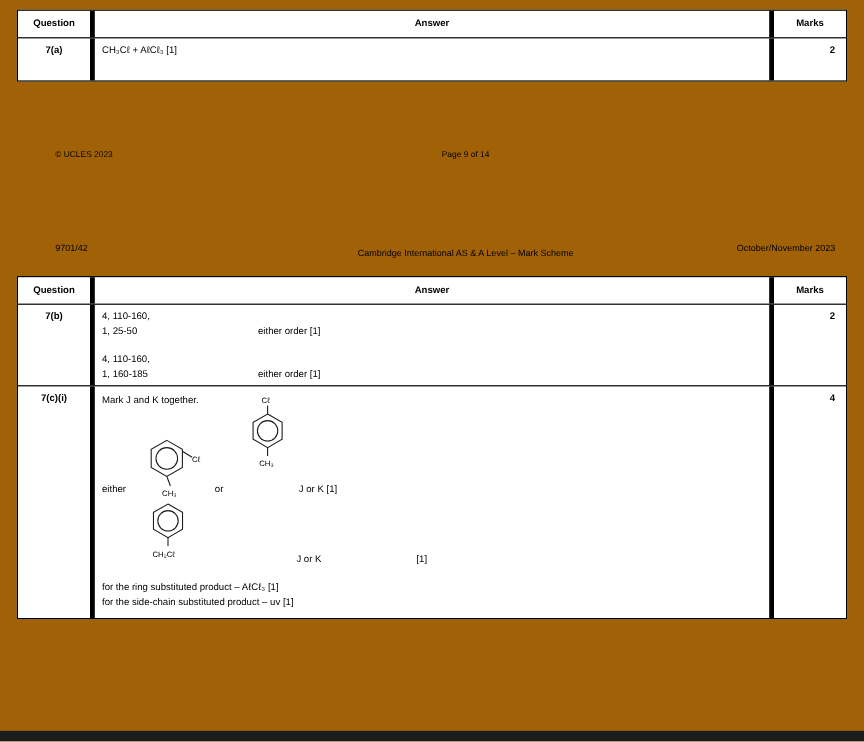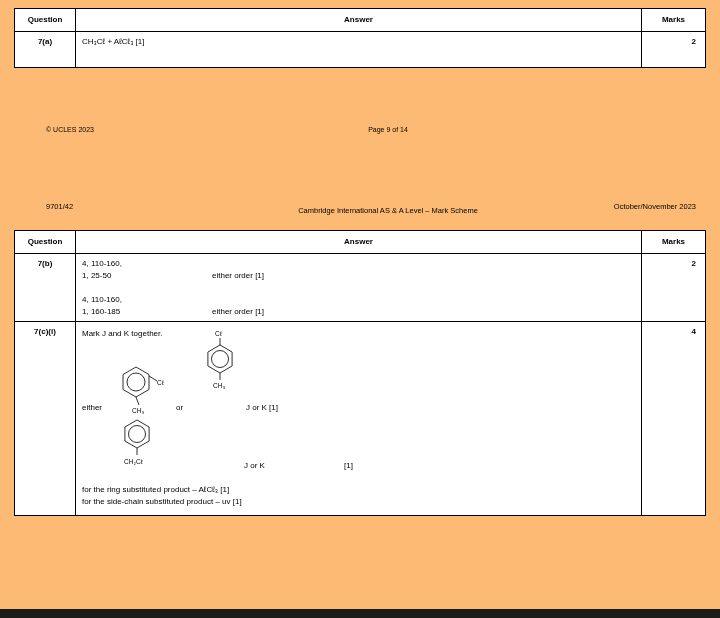--- a/index.html
+++ b/index.html
@@ -1,25 +1,25 @@
 <!DOCTYPE html>
 <html><head>
 <meta charset="utf-8">
 <style>
   * { margin:0; padding:0; box-sizing:border-box; }
   html,body { background:#e9e9e9; }
   body { font-family:"Liberation Sans","DejaVu Sans",sans-serif; color:#000; }
-  .screen { position:relative; width:720px; height:618px; background:#fdba74; overflow:hidden; }
+  .screen { position:relative; width:720px; height:618px; background:#a16207; overflow:hidden; }
 
   
   .mtable { position:absolute; left:14px; width:692px; border:1px solid #000; background:#fff; }
   .trow { display:grid; grid-template-columns:60px 1fr 64px; }
   .trow + .trow { border-top:1px solid #000; }
   .tcell { padding:4px 6px; font-size:8px; line-height:11.5px; overflow:hidden; }
-  .tcell + .tcell { border-left:1px solid #000000; }
+  .tcell + .tcell { border-left:4px solid #000000; }
   .trow.head { height:22px; }
   .trow.head .tcell { font-weight:bold; text-align:center; padding-top:5px; }
   .qnum { text-align:center; font-weight:bold; }
   .marks { text-align:right; font-weight:bold; padding-right:9px; }
 
   #tbl-top { top:8px; }
   #tbl-main { top:230px; }
 
   .row-7a { height:36px; }
   .row-7b { height:68px; }

